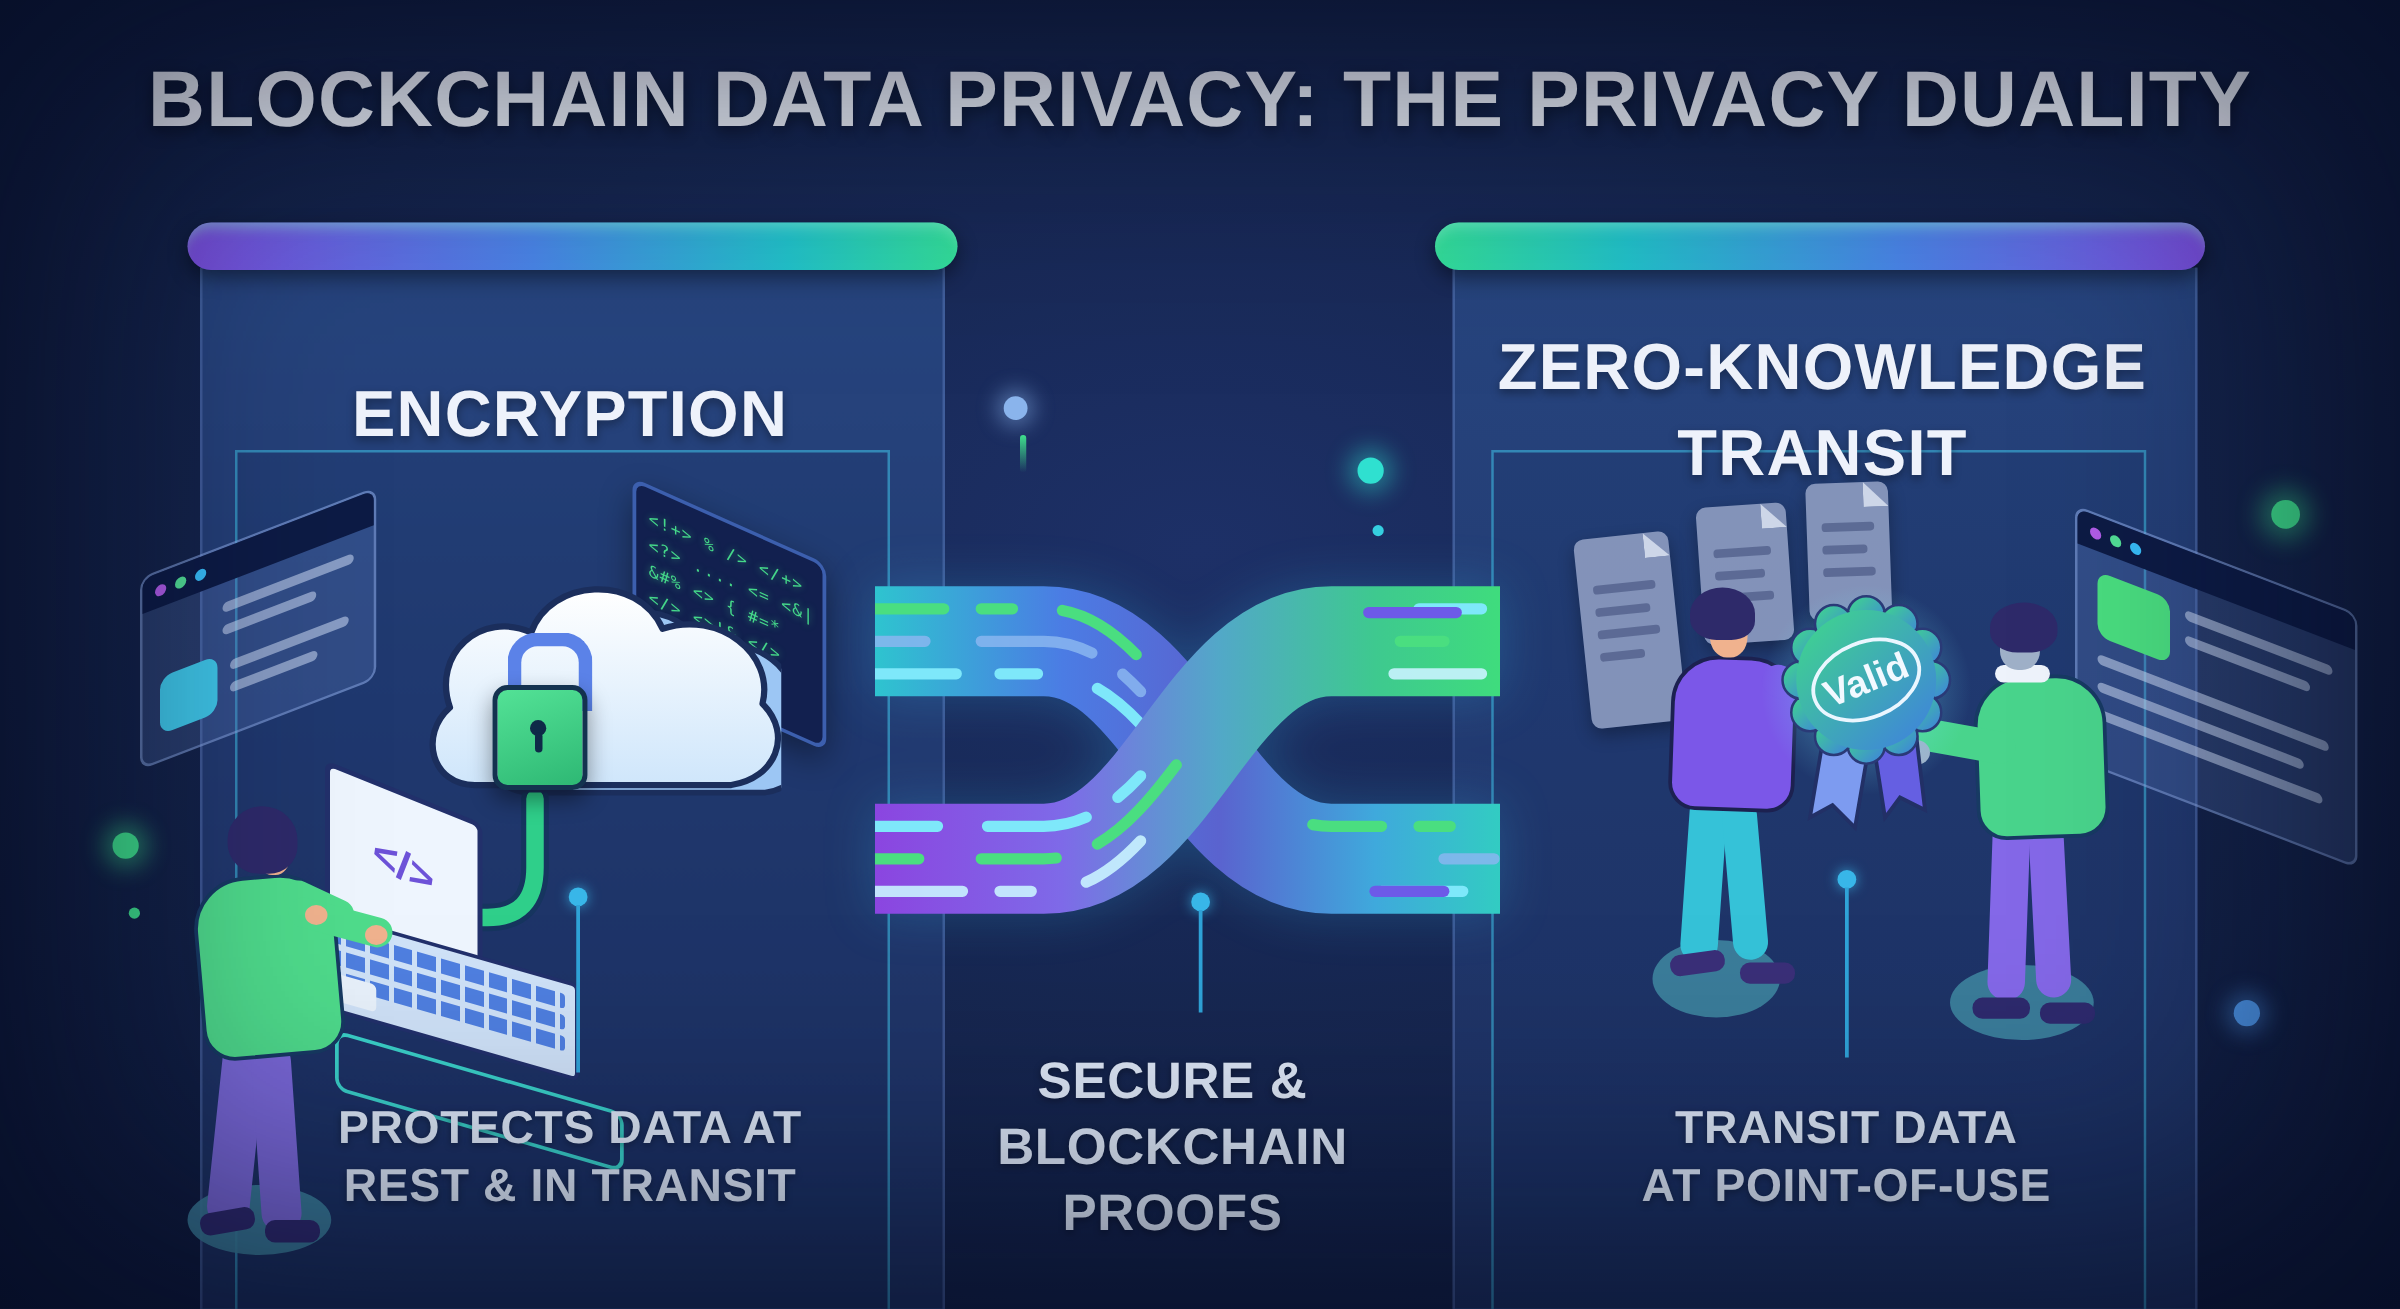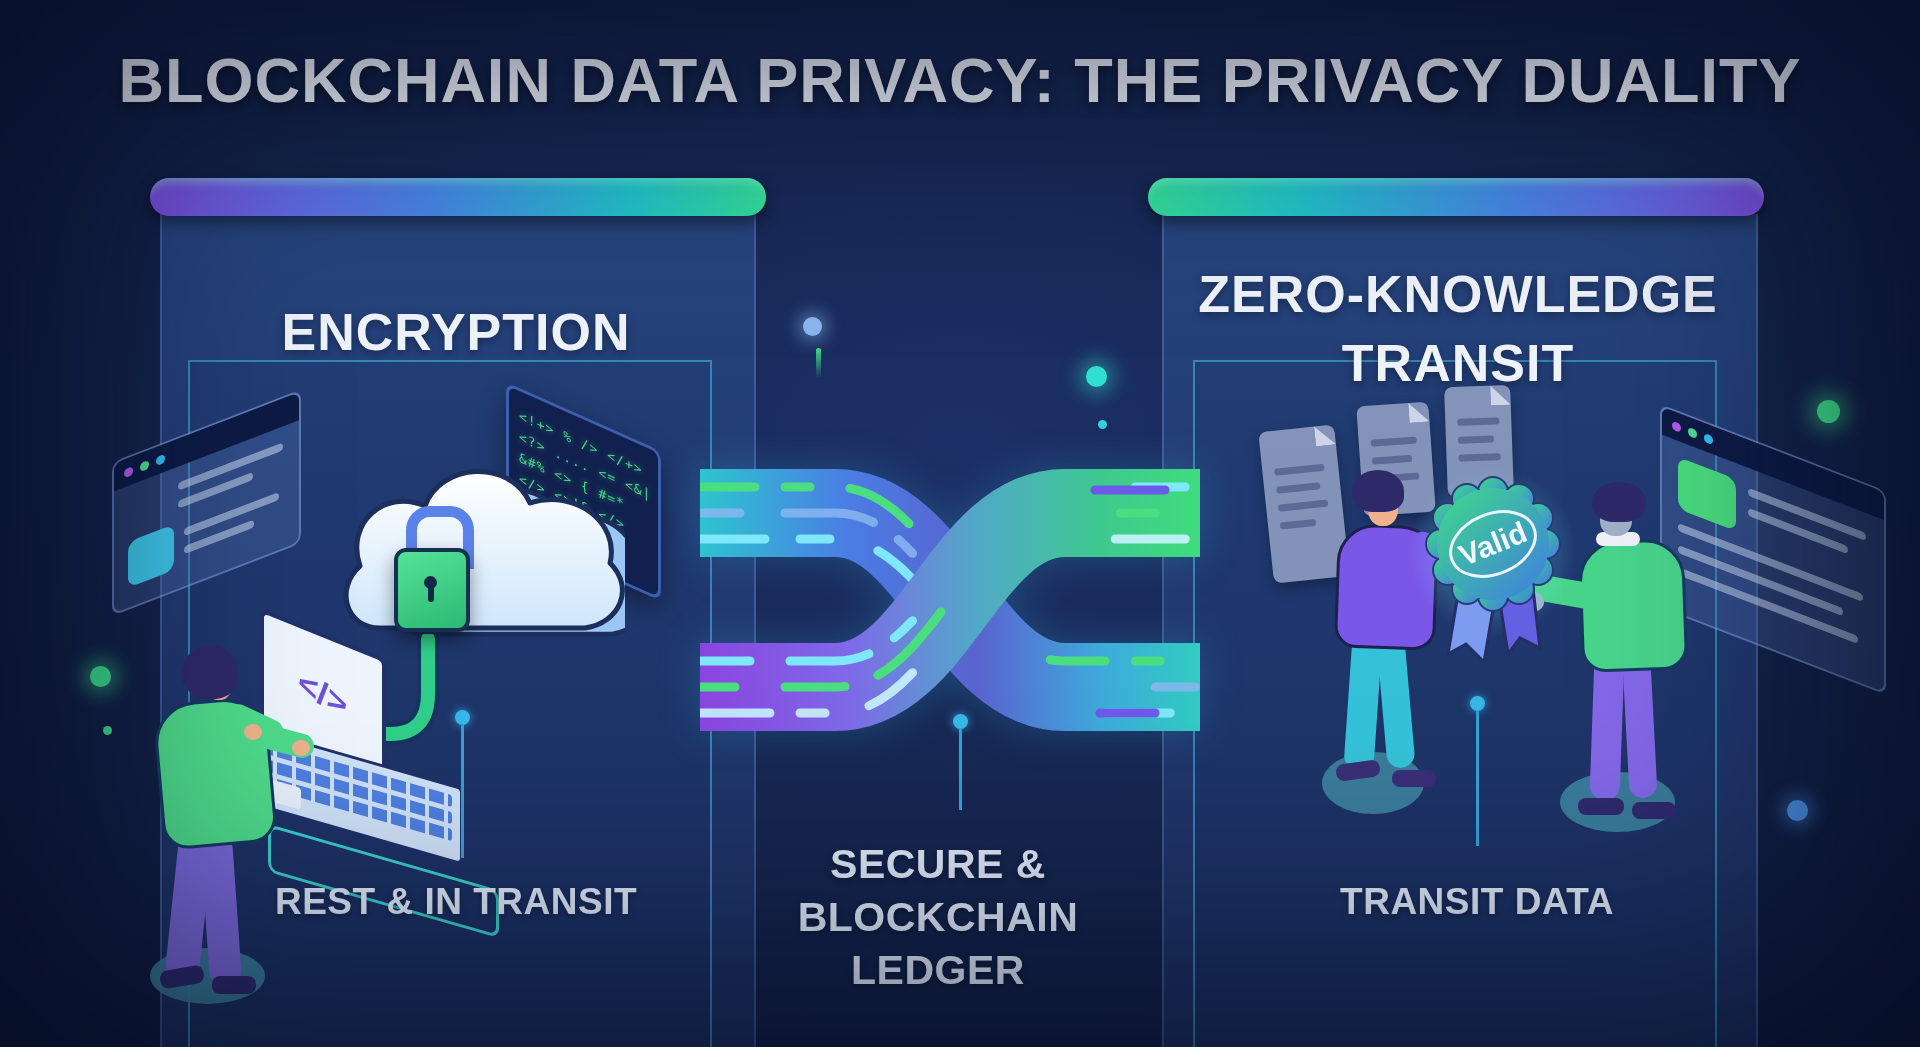--- a/index.html
+++ b/index.html
@@ -214,29 +214,30 @@
   <div class="abs limb" style="left:225px;top:712px;width:60px;height:24px;background:#4fdc8c;transform:rotate(25deg)"></div>
   <div class="abs limb" style="left:230px;top:726px;width:85px;height:24px;background:#4fdc8c;transform:rotate(15deg)"></div>
   <div class="abs skin" style="left:244px;top:724px;width:18px;height:16px;border-radius:50%"></div>
   <div class="abs skin" style="left:292px;top:740px;width:18px;height:16px;border-radius:50%"></div>
   <div class="abs skin" style="left:206px;top:668px;width:26px;height:32px;border-radius:45%"></div>
   <div class="abs hair" style="left:182px;top:645px;width:56px;height:54px;border-radius:55% 55% 45% 50%"></div>
 
   <div class="abs cdot" style="left:455px;top:710px"></div>
   <div class="abs vline" style="left:461px;top:724px;height:134px"></div>
   <div class="abs caption side" style="left:160px;top:878px;width:592px">
+    <div>PROTECTS DATA AT</div>
     <div>REST &amp; IN TRANSIT</div>
   </div>
 
   <div class="abs cdot" style="left:953px;top:714px"></div>
   <div class="abs vline" style="left:959px;top:728px;height:82px"></div>
   <div class="abs caption center" style="left:788px;top:838px;width:300px">
     <div>SECURE &amp;</div>
     <div>BLOCKCHAIN</div>
-    <div>LEDGER</div>
+    <div>PROOFS</div>
   </div>
 
   <div class="abs doc" style="left:1266px;top:428px;width:76px;height:152px;transform:rotate(-6deg)">
     <div class="fold"></div>
     <div class="dl" style="top:38px;width:50px"></div>
     <div class="dl" style="top:56px;width:44px"></div>
     <div class="dl" style="top:74px;width:50px"></div>
     <div class="dl" style="top:92px;width:36px"></div>
   </div>
   <div class="abs doc" style="left:1360px;top:404px;width:72px;height:110px;transform:rotate(-4deg)">
@@ -321,20 +322,21 @@
       <circle cx="85" cy="82" r="56" fill="url(#badgeG)"></circle>
       <ellipse cx="85" cy="82" rx="44" ry="30" fill="none" stroke="#eaf6ff" stroke-width="3" transform="rotate(-22 85 82)"></ellipse>
       <text x="85" y="92" text-anchor="middle" transform="rotate(-22 85 82)" fill="#f2f9ff" font-family="Liberation Sans, sans-serif" font-size="30" font-weight="bold">Valid</text>
     </g>
   </svg>
 
   <div class="abs cdot" style="left:1470px;top:696px"></div>
   <div class="abs vline" style="left:1476px;top:710px;height:136px"></div>
   <div class="abs caption side" style="left:1181px;top:878px;width:592px">
     <div>TRANSIT DATA</div>
+    <div>AT POINT-OF-USE</div>
   </div>
 
   <div class="abs glow-dot" style="left:803px;top:317px;width:19px;height:19px;background:#8ab4ec;box-shadow:0 0 16px 6px rgba(138,180,236,.45)"></div>
   <div class="abs" style="left:816px;top:348px;width:5px;height:30px;border-radius:3px;background:linear-gradient(#3fe08c,rgba(63,224,140,0))"></div>
   <div class="abs glow-dot" style="left:1086px;top:366px;width:21px;height:21px;background:#2fe0d0;box-shadow:0 0 18px 8px rgba(47,224,208,.4)"></div>
   <div class="abs glow-dot" style="left:1098px;top:420px;width:9px;height:9px;background:#35cfe0"></div>
   <div class="abs glow-dot" style="left:1817px;top:400px;width:23px;height:23px;background:#3fe08c;box-shadow:0 0 20px 9px rgba(63,224,140,.45)"></div>
   <div class="abs glow-dot" style="left:90px;top:666px;width:21px;height:21px;background:#3fe08c;box-shadow:0 0 18px 8px rgba(63,224,140,.45)"></div>
   <div class="abs glow-dot" style="left:103px;top:726px;width:9px;height:9px;background:#3fe08c"></div>
   <div class="abs glow-dot" style="left:1787px;top:800px;width:21px;height:21px;background:#4a90e0;box-shadow:0 0 16px 7px rgba(74,144,224,.4)"></div>

